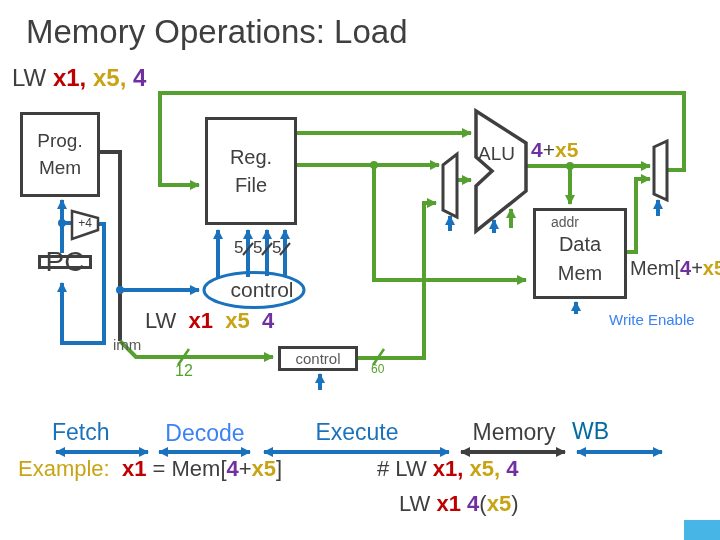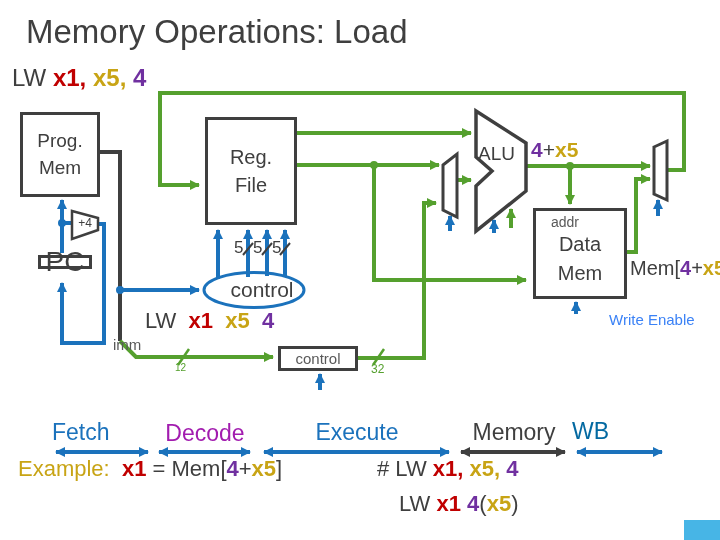--- a/index.html
+++ b/index.html
@@ -140,27 +140,27 @@
 <div class="lbl tok" style="left:630px;top:257px;font-size:20px;white-space:nowrap;"><span style="color: rgb(63, 63, 63);">Mem[</span><span style="color: rgb(112, 48, 160); font-weight: 700;">4</span><span style="color: rgb(63, 63, 63);">+</span><span style="color: rgb(200, 164, 21); font-weight: 700;">x5</span></div>
 
 <div class="lbl" style="left:585px;top:311px;font-size:15px;color:#3b82f6;margin-left:24px;">Write Enable</div>
 
 <div class="lbl" style="left:113px;top:336px;font-size:15px;color:#595959;">imm</div>
 
 <div class="lbl" style="left:234px;top:238px;font-size:17px;">5</div>
 <div class="lbl" style="left:253px;top:238px;font-size:17px;">5</div>
 <div class="lbl" style="left:272px;top:238px;font-size:17px;">5</div>
 
-<div class="lbl" style="left:175px;top:362px;font-size:10px;color:#55a02e;text-align:center;">12</div>
-<div class="lbl" style="left:371px;top:362px;font-size:12px;color:#55a02e;">32</div>
+<div class="lbl" style="left:175px;top:362px;font-size:16px;color:#55a02e;text-align:center;">12</div>
+<div class="lbl" style="left:371px;top:362px;font-size:12px;color:#55a02e;">60</div>
 
 <div class="lbl tok" style="left:145px;top:308px;font-size:22px;"><span style="color: rgb(63, 63, 63);">LW  </span><span style="color: rgb(192, 0, 0); font-weight: 700;">x1  </span><span style="color: rgb(200, 164, 21); font-weight: 700;">x5  </span><span style="color: rgb(112, 48, 160); font-weight: 700;">4</span></div>
 
 <div class="lbl" style="left: 52px; top: 419px; width: 100px; text-align: left; font-size: 23px; color: rgb(27, 114, 188);">Fetch</div>
-<div class="lbl" style="left: 153px; top: 420px; width: 104px; text-align: center; font-size: 23px; color: #a21caf;">Decode</div>
+<div class="lbl" style="left: 153px; top: 420px; width: 104px; text-align: center; font-size: 23px; color: #3b82f6;">Decode</div>
 <div class="lbl" style="left: 306px; top: 419px; width: 102px; text-align: center; font-size: 23px; color: rgb(27, 114, 188);">Execute</div>
 <div class="lbl" style="left: 462px; top: 419px; width: 104px; text-align: center; font-size: 23px; color: rgb(63, 63, 63);">Memory</div>
 <div class="lbl" style="left: 572px; top: 418px; width: 94px; text-align: left; font-size: 23px; color: #0369a1;">WB</div>
 
 <div class="lbl tok" style="left:18px;top:456px;font-size:22px;"><span style="color: rgb(200, 164, 21);">Example:  </span><span style="color: rgb(192, 0, 0); font-weight: 700;">x1</span><span style="color: rgb(63, 63, 63);"> = </span><span style="color: rgb(63, 63, 63);">Mem[</span><span style="color: rgb(112, 48, 160); font-weight: 700;">4</span><span style="color: rgb(63, 63, 63);">+</span><span style="color: rgb(200, 164, 21); font-weight: 700;">x5</span><span style="color: rgb(63, 63, 63);">]</span></div>
 <div class="lbl tok" style="left:377px;top:456px;font-size:22px;"><span style="color: rgb(63, 63, 63);"># LW </span><span style="color: rgb(192, 0, 0); font-weight: 700;">x1,</span><span style="color: rgb(63, 63, 63);"> </span><span style="color: rgb(200, 164, 21); font-weight: 700;">x5,</span><span style="color: rgb(63, 63, 63);"> </span><span style="color: rgb(112, 48, 160); font-weight: 700;">4</span></div>
 <div class="lbl tok" style="left:399px;top:491px;font-size:22px;"><span style="color: rgb(63, 63, 63);">LW </span><span style="color: rgb(192, 0, 0); font-weight: 700;">x1 </span><span style="color: rgb(112, 48, 160); font-weight: 700;">4</span><span style="color: rgb(63, 63, 63);">(</span><span style="color: rgb(200, 164, 21); font-weight: 700;">x5</span><span style="color: rgb(63, 63, 63);">)</span></div>
 
 <div id="page-badge" style="left: 684px; top: 492px; width: 36px; height: 48px; background: rgb(71, 181, 230);">
   <span style="font-size: 15px; color: rgb(31, 78, 121);">65</span>

